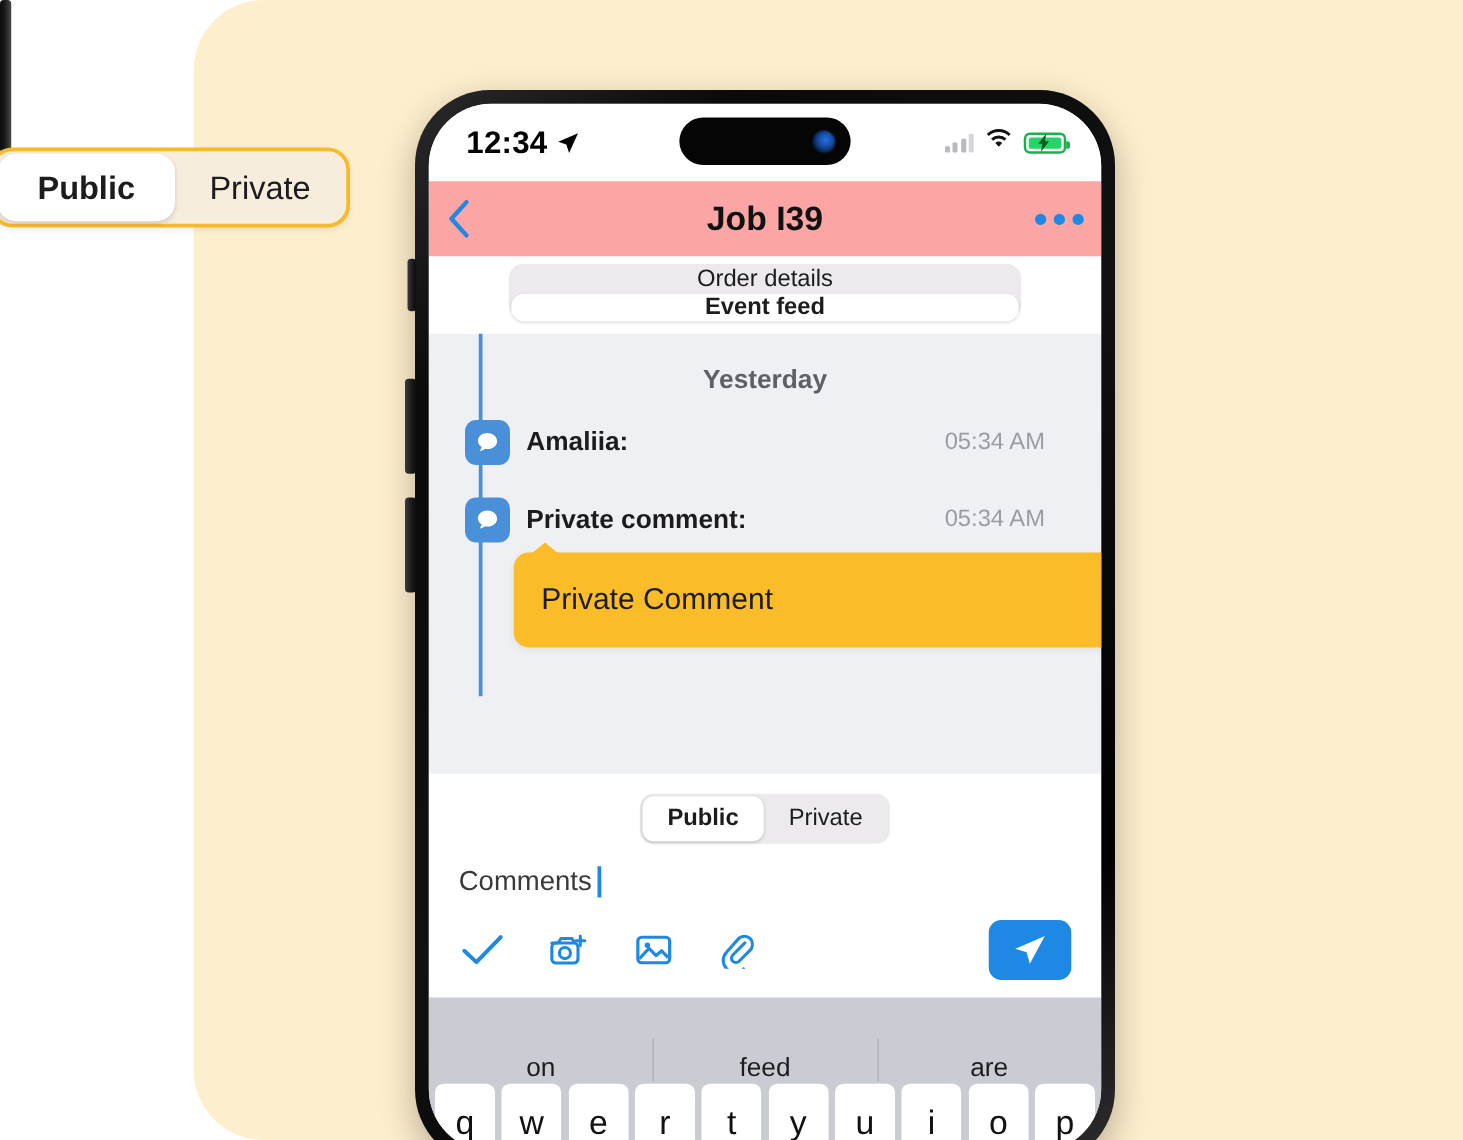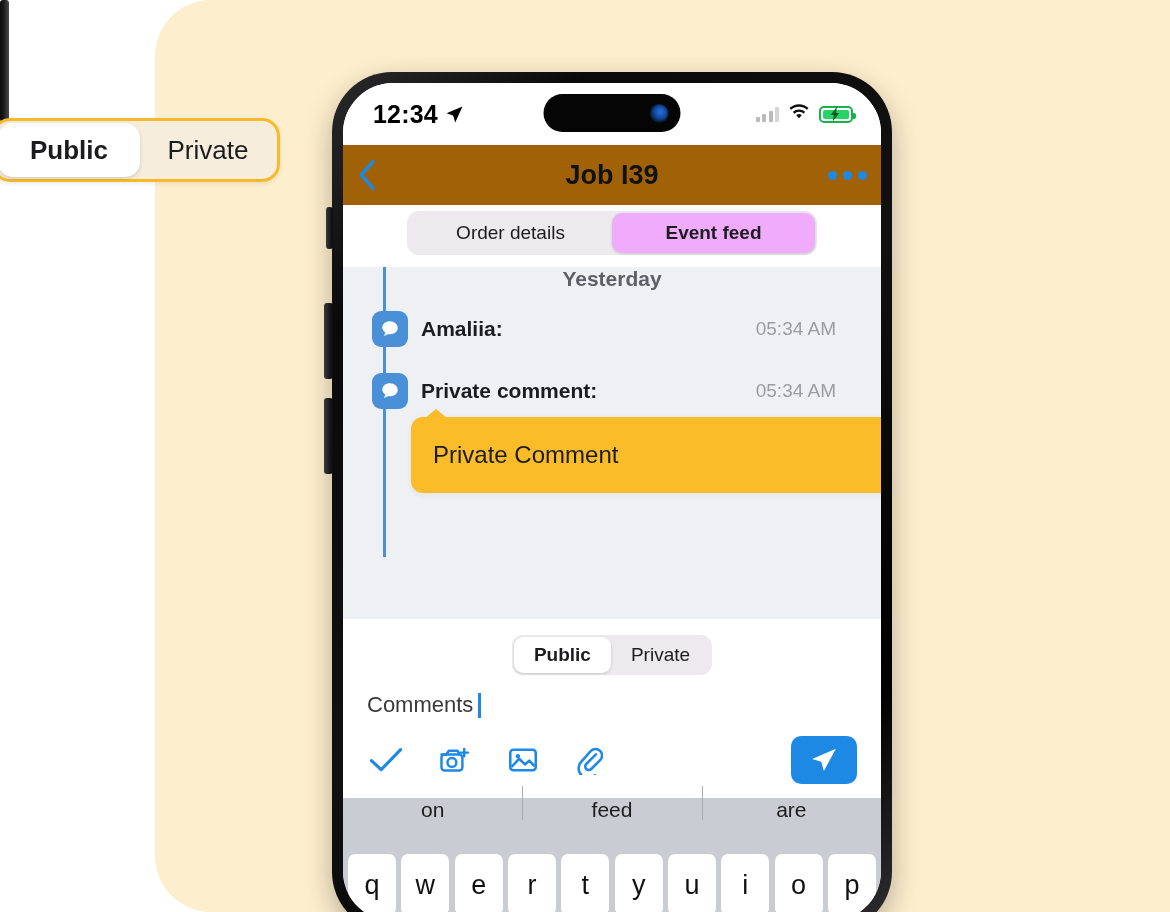--- a/index.html
+++ b/index.html
@@ -166,21 +166,21 @@
   }
   .battery-fill { background:#25d366; height:100%; width:100%; border-radius:2px; position:relative; }
   .bolt { position:absolute; left:50%; top:50%; transform:translate(-50%,-50%); }
 
   
   .navbar {
     height: 60px;
     display: flex;
     align-items: center;
     padding: 0 14px;
-    background: #a16207;
+    background: #fca5a5;
     position: relative;
   }
   .nav-back { display:flex; align-items:center; cursor:pointer; }
   .nav-title {
     position: absolute;
     left: 0; right: 0;
     text-align: center;
     font-size: 27px;
     font-weight: 700;
     color: #111;
@@ -200,32 +200,33 @@
     justify-content: center;
   }
   .tabs {
     width: 410px;
     height: 44px;
     background: #eceaec;
     border-radius: 12px;
     display: flex;
     padding: 2px;
     box-sizing: border-box;
+    flex-direction: column;
   }
   .tab {
     flex: 1;
     display: flex;
     align-items: center;
     justify-content: center;
     font-size: 19px;
     color: #1c1c1e;
     border-radius: 10px;
   }
   .tab.active {
-    background: #f0abfc;
+    background: #ffffff;
     font-weight: 700;
     box-shadow: 0 1px 3px rgba(0,0,0,0.16);
   }
 
   
   .feed {
     background: #eef0f4;
     position: relative;
     height: 352px;
     overflow: visible;
@@ -236,20 +237,21 @@
     top: 0;
     width: 3px;
     height: 290px;
     background: #4a90d9;
   }
   .day-label {
     text-align: center;
     font-size: 21px;
     font-weight: 700;
     color: #5d6066;
+    padding-top: 25px;
   }
   .event { position: relative; margin-top: 20px; }
   .event-head {
     display: flex;
     align-items: center;
     padding-left: 29px;
     height: 36px;
   }
   .bubble-icon {
     width: 36px; height: 36px;
@@ -348,23 +350,23 @@
     border-radius: 10px;
     display:flex; align-items:center; justify-content:center;
   }
 
   
   .keyboard {
     background: #c9ccd2;
     height: 140px;
   }
   .suggest {
-    height: 56px;
-    display: flex;
-    align-items: flex-start;
+    height: 69px;
+    display: flex;
+    align-items: flex-end;
   }
   .suggest-item {
     flex: 1;
     text-align: center;
     font-size: 21px;
     color: #1c1c1e;
     position: relative;
   }
   .suggest-item + .suggest-item::before {
     content:"";

